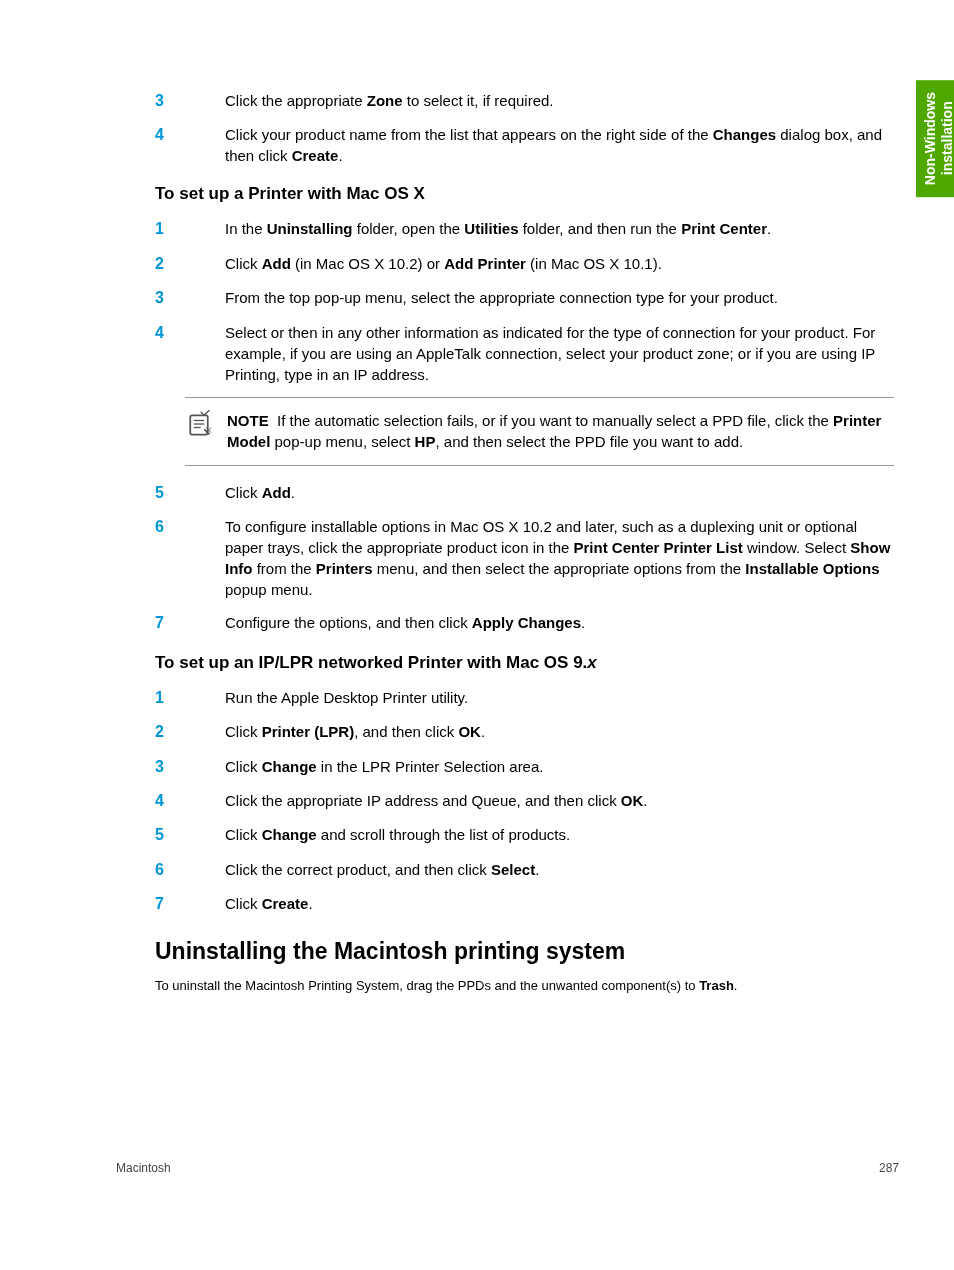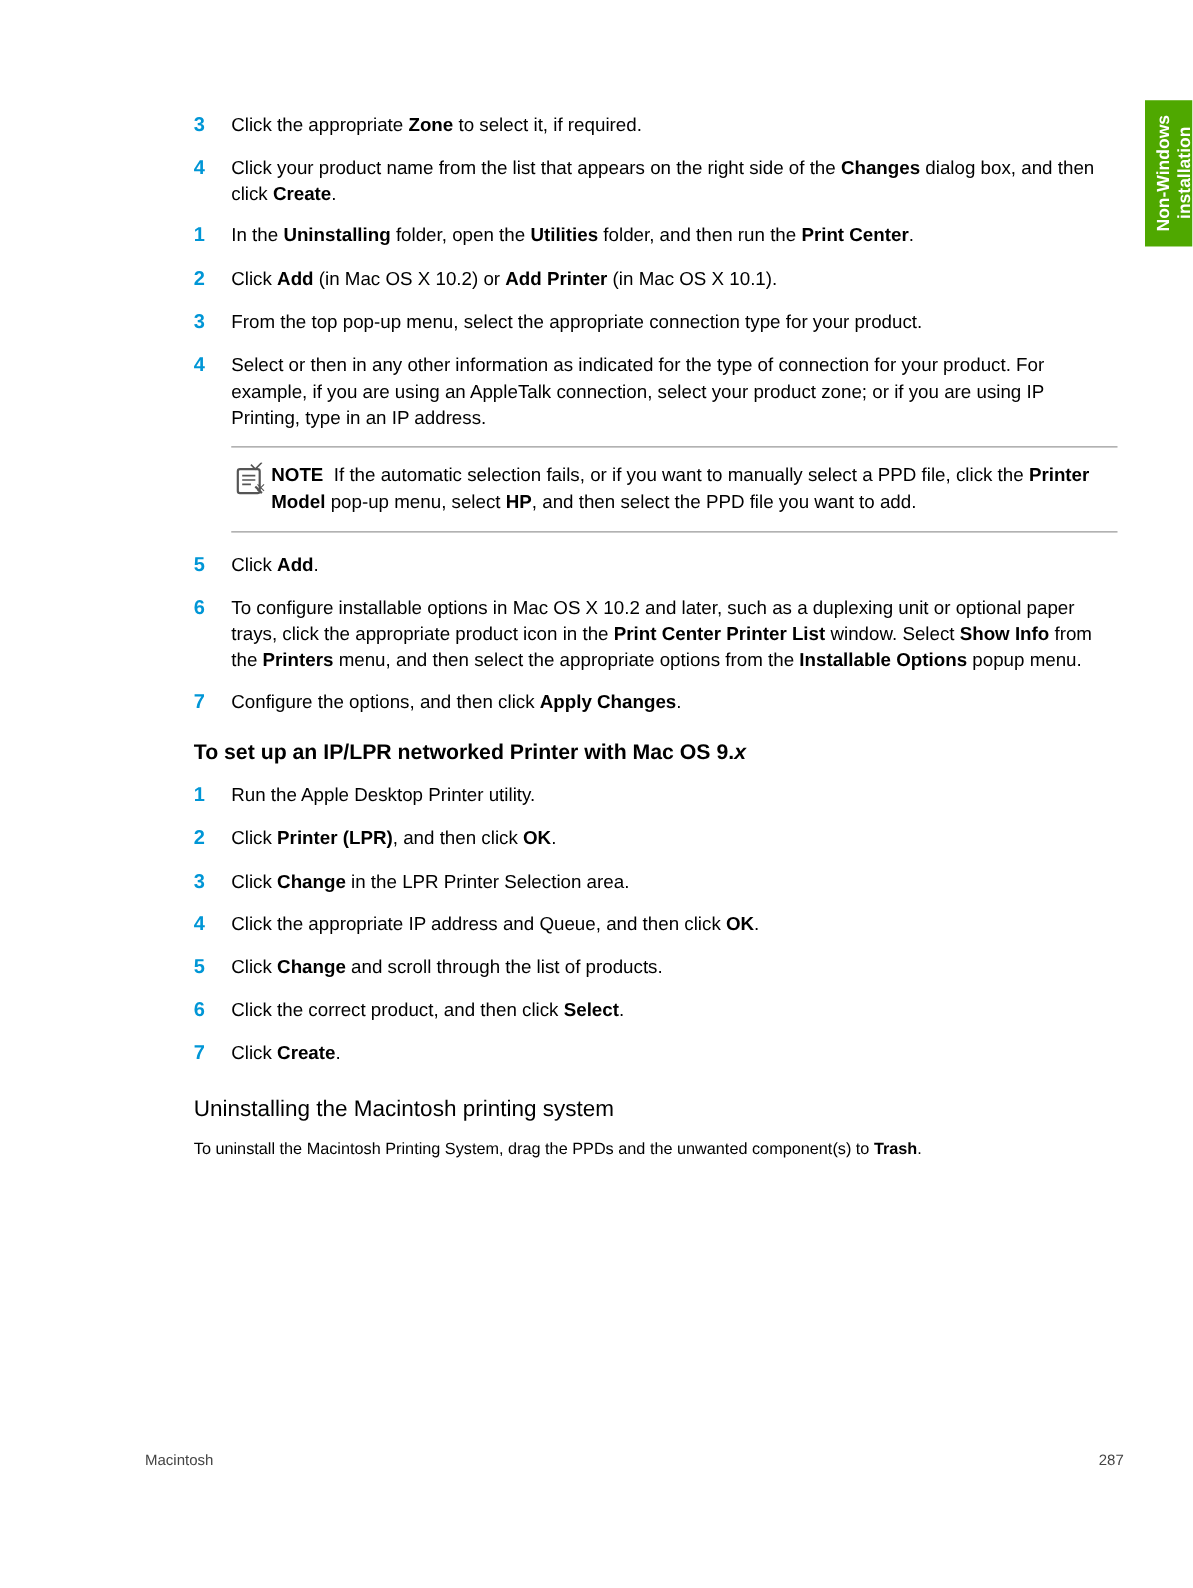--- a/index.html
+++ b/index.html
@@ -45,46 +45,47 @@
     line-height: 1.4;
   }
   .num {
     color: #0096d6;
     font-weight: bold;
     min-width: 30px;
     font-size: 16px;
   }
   .txt {
     flex: 1;
+    margin-left: 40px;
   }
   .txt b, .h3 b, .h2, .note-label, .footer-right, .footer-left {
     font-weight: bold;
   }
   .h3 {
     font-size: 17px;
     font-weight: bold;
     margin: 18px 0 14px 0;
   }
   .h2 {
-    font-size: 18px;
-    font-weight: normal;
+    font-size: 23px;
+    font-weight: bold;
     margin: 22px 0 12px 0;
   }
   .p {
     font-size: 13px;
     line-height: 1.4;
     margin: 8px 0 14px 0;
   }
   .note-box {
     border-top: 1px solid #999;
     border-bottom: 1px solid #999;
     margin: 10px 0 16px 30px;
     padding: 12px 0;
     display: flex;
-    gap: 4px;
+    gap: 14px;
   }
   .note-icon {
     width: 28px;
     height: 28px;
     flex-shrink: 0;
   }
   .note-text {
     font-size: 15px;
     line-height: 1.45;
     flex: 1;
@@ -117,20 +118,21 @@
       <div class="li">
         <div class="num">3</div>
         <div class="txt">Click the appropriate <b>Zone</b> to select it, if required.</div>
       </div>
       <div class="li">
         <div class="num">4</div>
         <div class="txt">Click your product name from the list that appears on the right side of the <b>Changes</b> dialog box, and then click <b>Create</b>.</div>
       </div>
     </div>
 
+  <div class="h3">To set up a Printer with Mac OS X</div>
   <div class="ol">
       <div class="li">
         <div class="num">1</div>
         <div class="txt">In the <b>Uninstalling</b> folder, open the <b>Utilities</b> folder, and then run the <b>Print Center</b>.</div>
       </div>
       <div class="li">
         <div class="num">2</div>
         <div class="txt">Click <b>Add</b> (in Mac OS X 10.2) or <b>Add Printer</b> (in Mac OS X 10.1).</div>
       </div>
       <div class="li">

